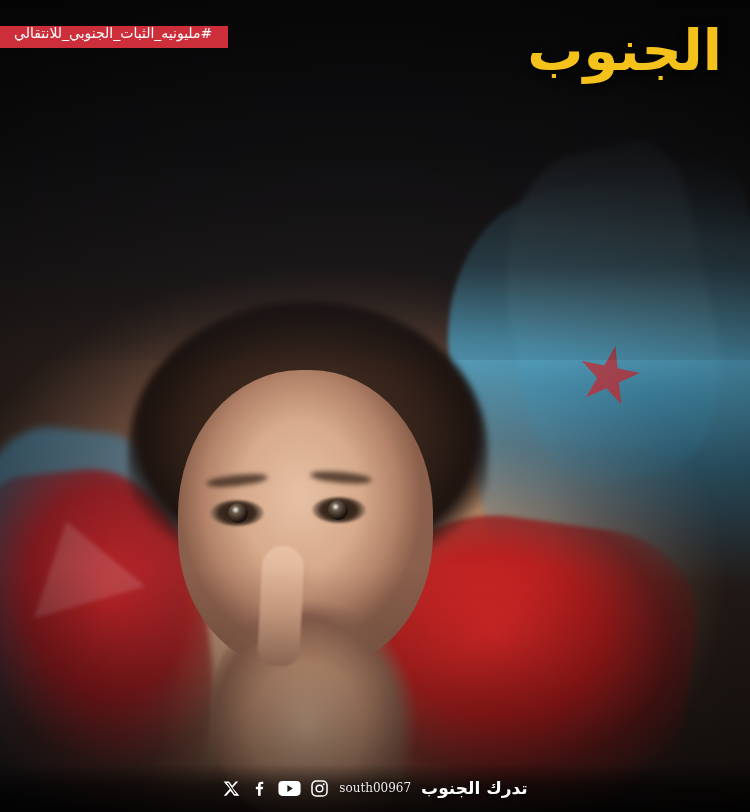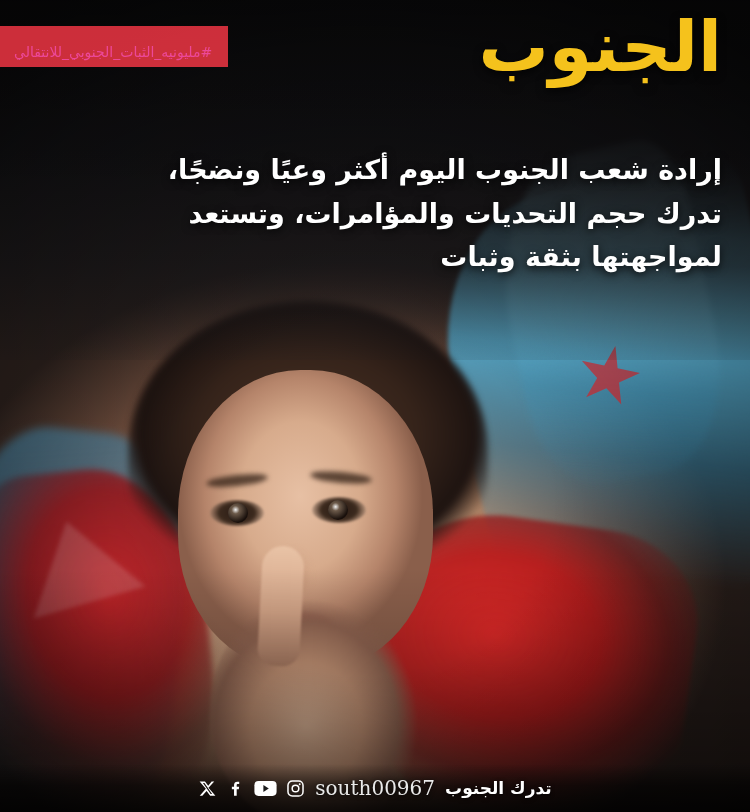--- a/index.html
+++ b/index.html
@@ -199,37 +199,37 @@
     background:
       radial-gradient(ellipse 85% 70% at 48% 62%, rgba(0,0,0,0) 30%, rgba(0,0,0,0.35) 78%, rgba(0,0,0,0.62) 100%),
       linear-gradient(180deg, rgba(0,0,0,0.18) 0%, rgba(0,0,0,0) 25%, rgba(0,0,0,0) 70%, rgba(0,0,0,0.45) 100%);
     pointer-events: none;
   }
 
   
   .hashtag {
     position: absolute;
     left: 0; top: 26px;
-    padding: 19px 16px 8px 14px;
+    padding: 0 16px 8px 14px;
     background: rgba(232,52,66,0.88);
-    color: #ec4899;
+    color: #ffffff;
     font-size: 14px;
     line-height: 1;
     letter-spacing: 0;
     direction: rtl;
     white-space: nowrap;
     font-family: "DejaVu Sans", sans-serif;
   }
 
   
   .headline {
     position: absolute;
-    right: 28px; top: 4px;
+    right: 28px; top: 16px;
     color: #f5c21c;
-    font-size: 70px;
+    font-size: 56px;
     line-height: 1.25;
     font-weight: bold;
     direction: rtl;
     text-shadow: 0 3px 10px rgba(0,0,0,0.75);
     font-family: "DejaVu Sans", sans-serif;
   }
 
   
   .body-text {
     position: absolute;
@@ -260,21 +260,21 @@
   .footer-brand {
     color: #ffffff;
     font-size: 17px;
     font-weight: bold;
     letter-spacing: 0;
     text-shadow: 0 1px 4px rgba(0,0,0,0.9);
     font-family: "DejaVu Sans", sans-serif;
   }
   .footer-handle {
     color: #e9e9e9;
-    font-size: 20px;
+    font-size: 12px;
     direction: ltr;
     font-family: "DejaVu Serif", serif;
     text-shadow: 0 1px 4px rgba(0,0,0,0.9);
   }
   .social {
     display: flex;
     align-items: center;
     gap: 9px;
     direction: ltr;
   }
@@ -310,21 +310,20 @@
     <div class="finger"></div>
   </div>
 
   <div class="bg-topdark"></div>
   <div class="grade"></div>
 
   <div class="hashtag">#مليونيه_الثبات_الجنوبي_للانتقالي</div>
 
   <div class="headline">الجنوب</div>
 
-  <div class="body-text">إرادة شعب الجنوب اليوم أكثر وعيًا ونضجًا، تدرك حجم التحديات والمؤامرات، وتستعد لمواجهتها بثقة وثبات</div>
 
   <div class="footer">
     <span class="footer-brand">تدرك الجنوب</span>
     <span class="footer-handle">south00967</span>
     <span class="social">
       <span>
         <svg width="19" height="19" viewBox="0 0 24 24" aria-hidden="true">
           <path fill="#ffffff" d="M17.2 3h3.3l-7.2 8.2L22 21h-6.6l-4.6-5.9L5.5 21H2.2l7.7-8.8L2 3h6.8l4.1 5.4L17.2 3zm-1.2 16h1.8L8.1 4.9H6.2L16 19z"></path>
         </svg>
       </span>

